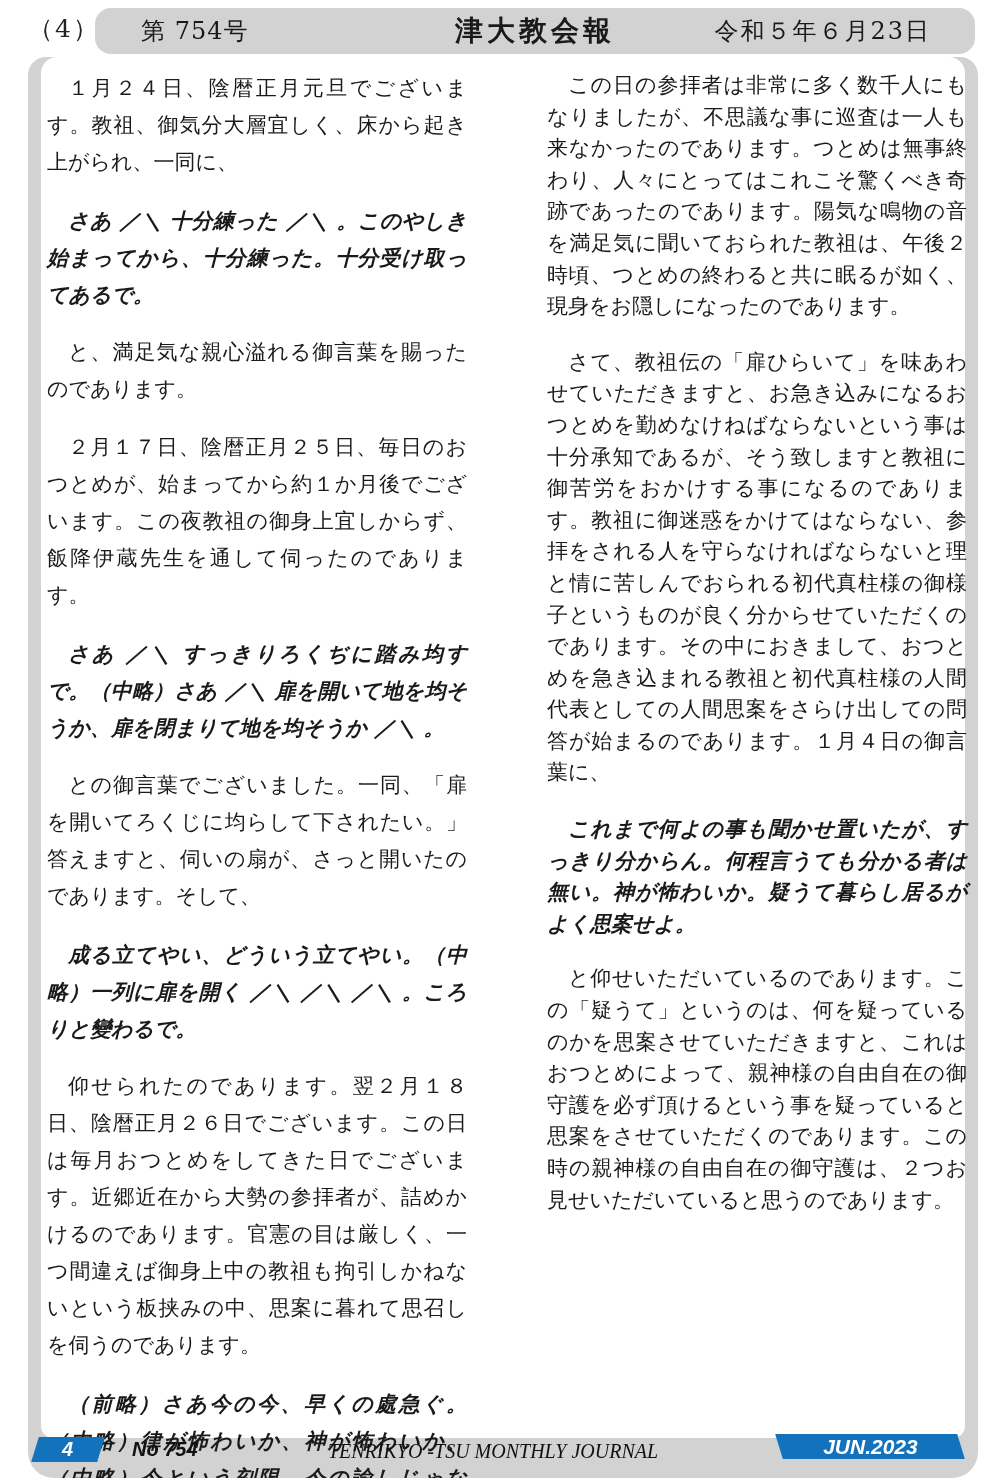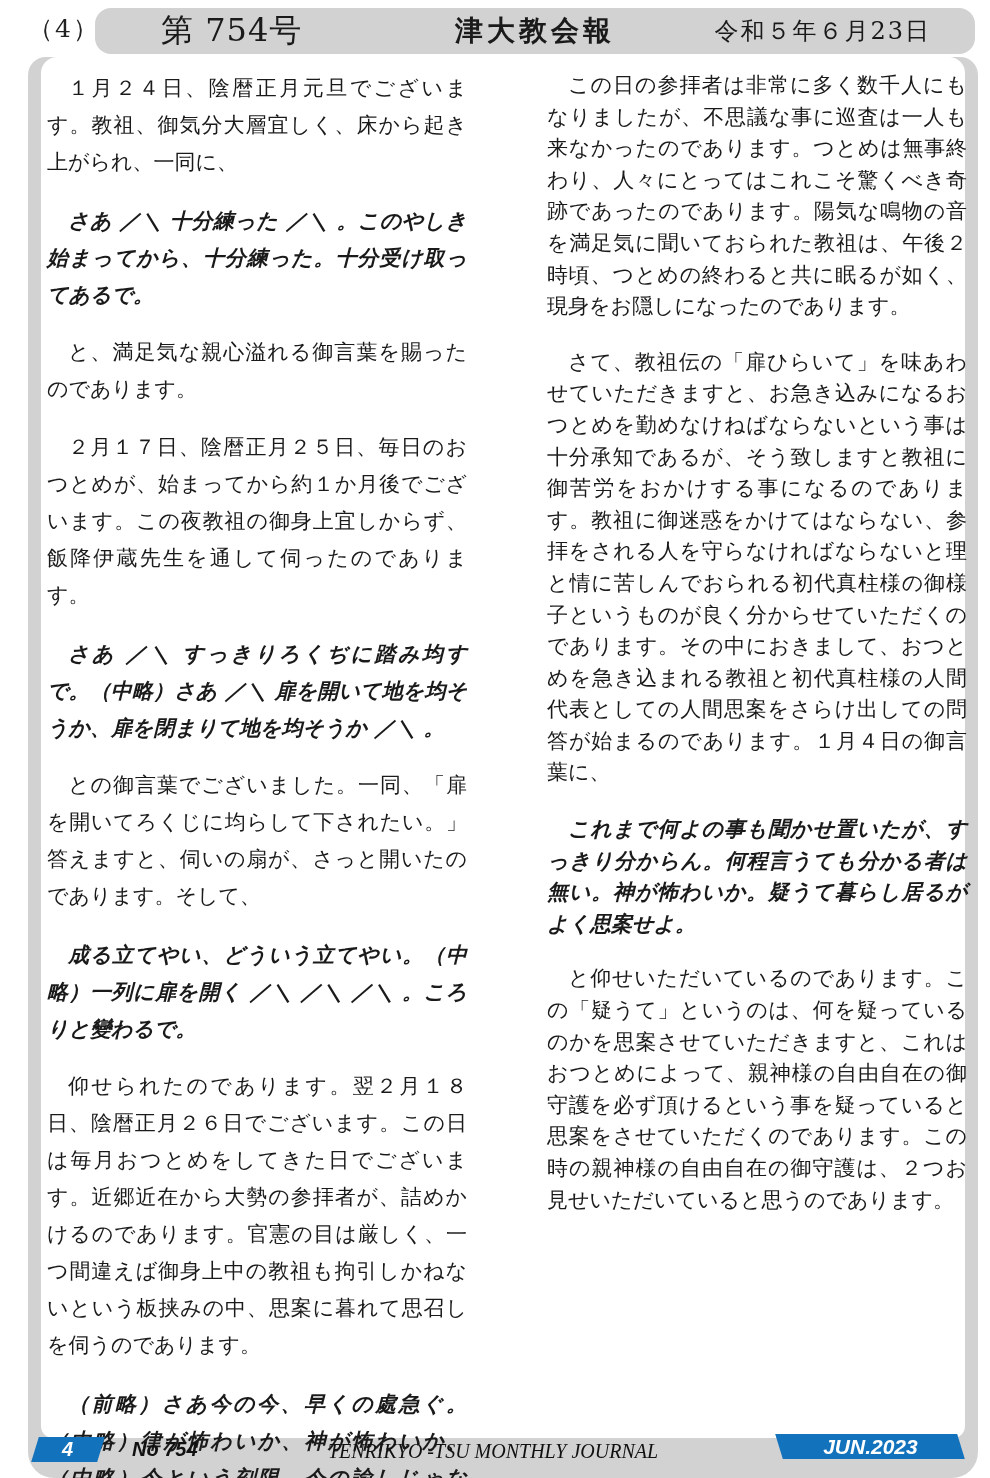--- a/index.html
+++ b/index.html
@@ -12,21 +12,21 @@
   .corner-pageno{
     position:absolute;left:28px;top:12px;
     font-size:25px;letter-spacing:2px;color:#222;
   }
   
   .header-band{
     position:absolute;left:95px;top:8px;width:880px;height:46px;
     background:#d2d2d2;border-radius:16px;
     display:flex;align-items:center;
   }
-  .header-issue{font-size:32px;margin-left:66px;letter-spacing:1px;}
+  .header-issue{font-size:24px;margin-left:46px;letter-spacing:1px;}
   .header-title{
     position:absolute;left:0;right:0;text-align:center;
     font-size:28px;font-weight:bold;letter-spacing:4px;
   }
   .header-date{font-size:24px;margin-left:auto;margin-right:44px;letter-spacing:2px;}
   
   .frame{
     position:absolute;left:28px;top:57px;width:950px;height:1421px;
     background:#d2d2d2;
     border-radius:18px 18px 26px 26px;

